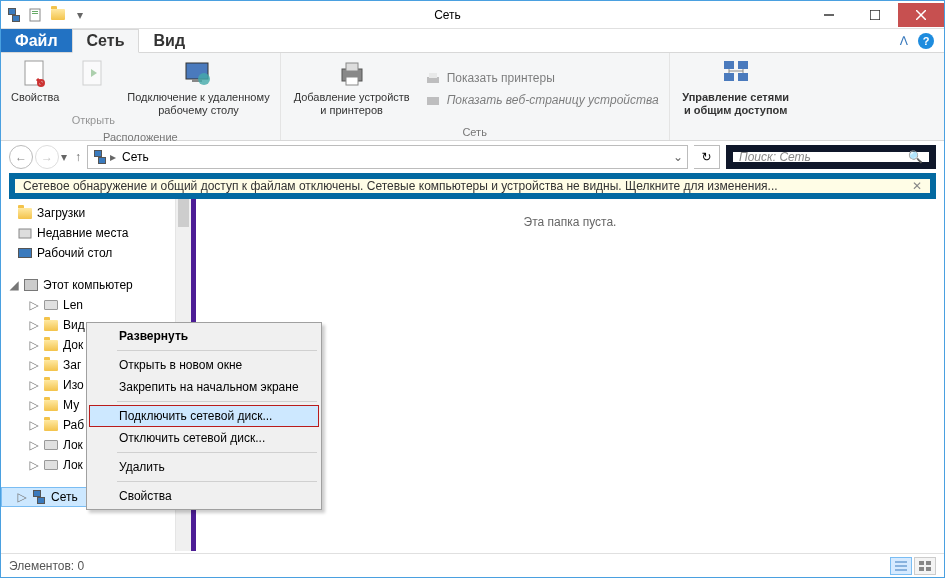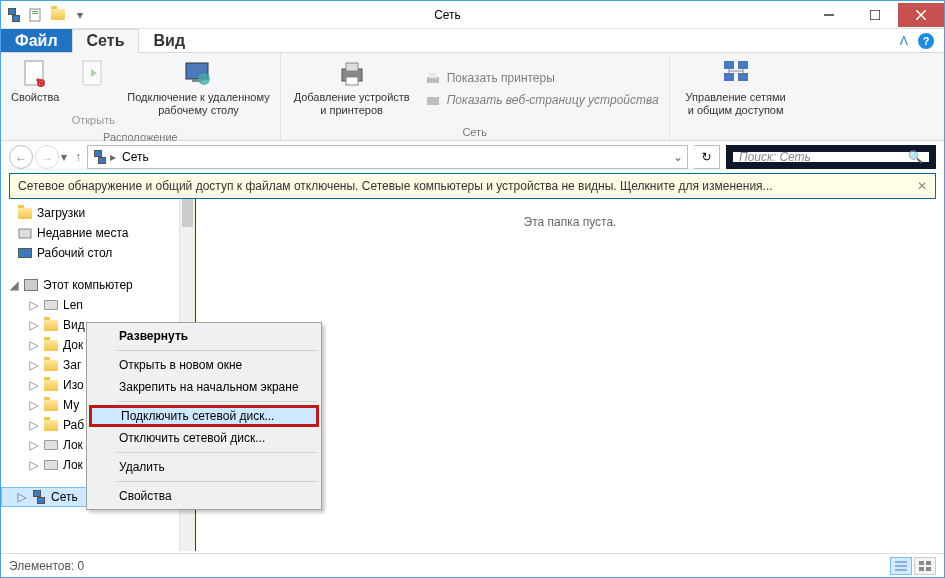--- a/index.html
+++ b/index.html
@@ -40,45 +40,45 @@
 .nav-circle { width: 24px; height: 24px; border: 1px solid #bbb; border-radius: 50%; display: flex; align-items: center; justify-content: center; color: #888; }
 .nav-small { color: #666; }
 .address-bar { flex: 1; height: 24px; border: 1px solid #bcbcbc; display: flex; align-items: center; padding: 0 4px; background: #fff; }
 .address-bar .crumb { padding: 0 4px; font-size: 12px; }
 .address-arrow { color: #666; padding: 0 2px; }
 .refresh-btn { width: 26px; height: 24px; border: 1px solid #bcbcbc; border-left: none; display: flex; align-items: center; justify-content: center; background: #fff; }
 .search-box { width: 210px; height: 24px; border: 7px solid #0f172a; display: flex; align-items: center; padding: 0 6px; color: #888; background: #fff; font-style: italic; }
 .search-box .mag { margin-left: auto; color: #666; font-style: normal; }
 
 
-.info-bar { background: #fffde6; border: 1px solid #0369a1; height: 26px; margin: 0 8px; display: flex; align-items: center; padding: 0 8px; font-size: 12px; color: #333; }
+.info-bar { background: #fffde6; border: 6px solid #0369a1; height: 26px; margin: 0 8px; display: flex; align-items: center; padding: 0 8px; font-size: 12px; color: #333; }
 .info-bar .close-x { margin-left: auto; color: #888; cursor: default; }
 
 
 .main { display: flex; height: 352px; }
-.tree { width: 195px; border-right: 1px solid #4c1d95; overflow: hidden; position: relative; padding-top: 4px; }
+.tree { width: 195px; border-right: 5px solid #4c1d95; overflow: hidden; position: relative; padding-top: 4px; }
 .tree::-webkit-scrollbar { width: 16px; }
 .tree-scroll { position: absolute; right: 0; top: 0; bottom: 0; width: 16px; background: #f0f0f0; border-left: 1px solid #e5e5e5; }
 .tree-thumb { position: absolute; top: 0; left: 2px; right: 2px; height: 28px; background: #cdcdcd; }
 .tree-item { display: flex; align-items: center; height: 20px; padding-left: 8px; gap: 4px; font-size: 12px; cursor: default; }
 .tree-item .tw { width: 10px; color: #777; display: inline-block; text-align: center; }
 .tree-item.level1 { padding-left: 16px; }
 .tree-item.level2 { padding-left: 28px; }
 .tree-section { margin-top: 12px; }
 .tree-item.selected { background: #cde8ff; border: 1px solid #7abdf3; padding-left: 15px; }
 .tree-icon { width: 16px; height: 16px; display: inline-flex; align-items: center; justify-content: center; }
 
 .content { flex: 1; position: relative; }
 .empty-msg { text-align: center; color: #666; padding-top: 16px; font-size: 12px; }
 
 
 .context-menu { position: absolute; left: 85px; top: 321px; width: 236px; background: #f0f0f0; border: 1px solid #a0a0a0; box-shadow: 3px 3px 3px rgba(0,0,0,0.2); z-index: 100; padding: 2px; }
 .ctx-item { height: 22px; display: flex; align-items: center; padding: 0 8px 0 30px; font-size: 12px; position: relative; cursor: default; }
 .ctx-item.bold { font-weight: bold; }
-.ctx-item.hover { background: #cde8ff; border: 3px solid #b91c1c; padding-left: 29px; }
+.ctx-item.hover { background: #cde8ff; border: 1px solid #b91c1c; padding-left: 29px; }
 .ctx-sep { height: 1px; background: #d0d0d0; margin: 3px 2px 3px 28px; }
 .ctx-highlight-box { position: absolute; border: 3px solid #d11; pointer-events: none; }
 
 
 .status-bar { position: absolute; bottom: 0; left: 0; right: 0; height: 24px; border-top: 1px solid #e0e0e0; display: flex; align-items: center; padding: 0 8px; font-size: 12px; color: #555; background: #fff; }
 .status-right { margin-left: auto; display: flex; gap: 2px; }
 .view-btn { width: 22px; height: 18px; border: 1px solid #ccc; display: flex; align-items: center; justify-content: center; background: #f4f4f4; }
 .view-btn.active { background: #d6eaff; border-color: #7abdf3; }
 
 .folder-ico { background: linear-gradient(#ffe9a2, #f3c34b); width: 14px; height: 11px; border-radius: 1px; position: relative; }
@@ -205,21 +205,21 @@
               </svg></span>
           <span>Показать веб-страницу устройства</span>
         </div>
       </div>
     </div>
     <div class="ribbon-group-label">Сеть</div>
   </div>
 
   <div class="ribbon-group" style="border-right:none;">
     <div class="ribbon-group-buttons">
-      <div class="ribbon-btn" style="min-width:120px;">
+      <div class="ribbon-btn" style="min-width:120px;font-weight:bold;">
         <div class="icon-lg">
             <svg width="32" height="32">
               <rect x="4" y="4" width="10" height="8" fill="#4a7abd"></rect>
               <rect x="18" y="4" width="10" height="8" fill="#4a7abd"></rect>
               <rect x="4" y="16" width="10" height="8" fill="#4a7abd"></rect>
               <rect x="18" y="16" width="10" height="8" fill="#4a7abd"></rect>
               <line x1="9" y1="12" x2="9" y2="16" stroke="#888"></line>
               <line x1="23" y1="12" x2="23" y2="16" stroke="#888"></line>
               <line x1="9" y1="14" x2="23" y2="14" stroke="#888"></line>
             </svg>

